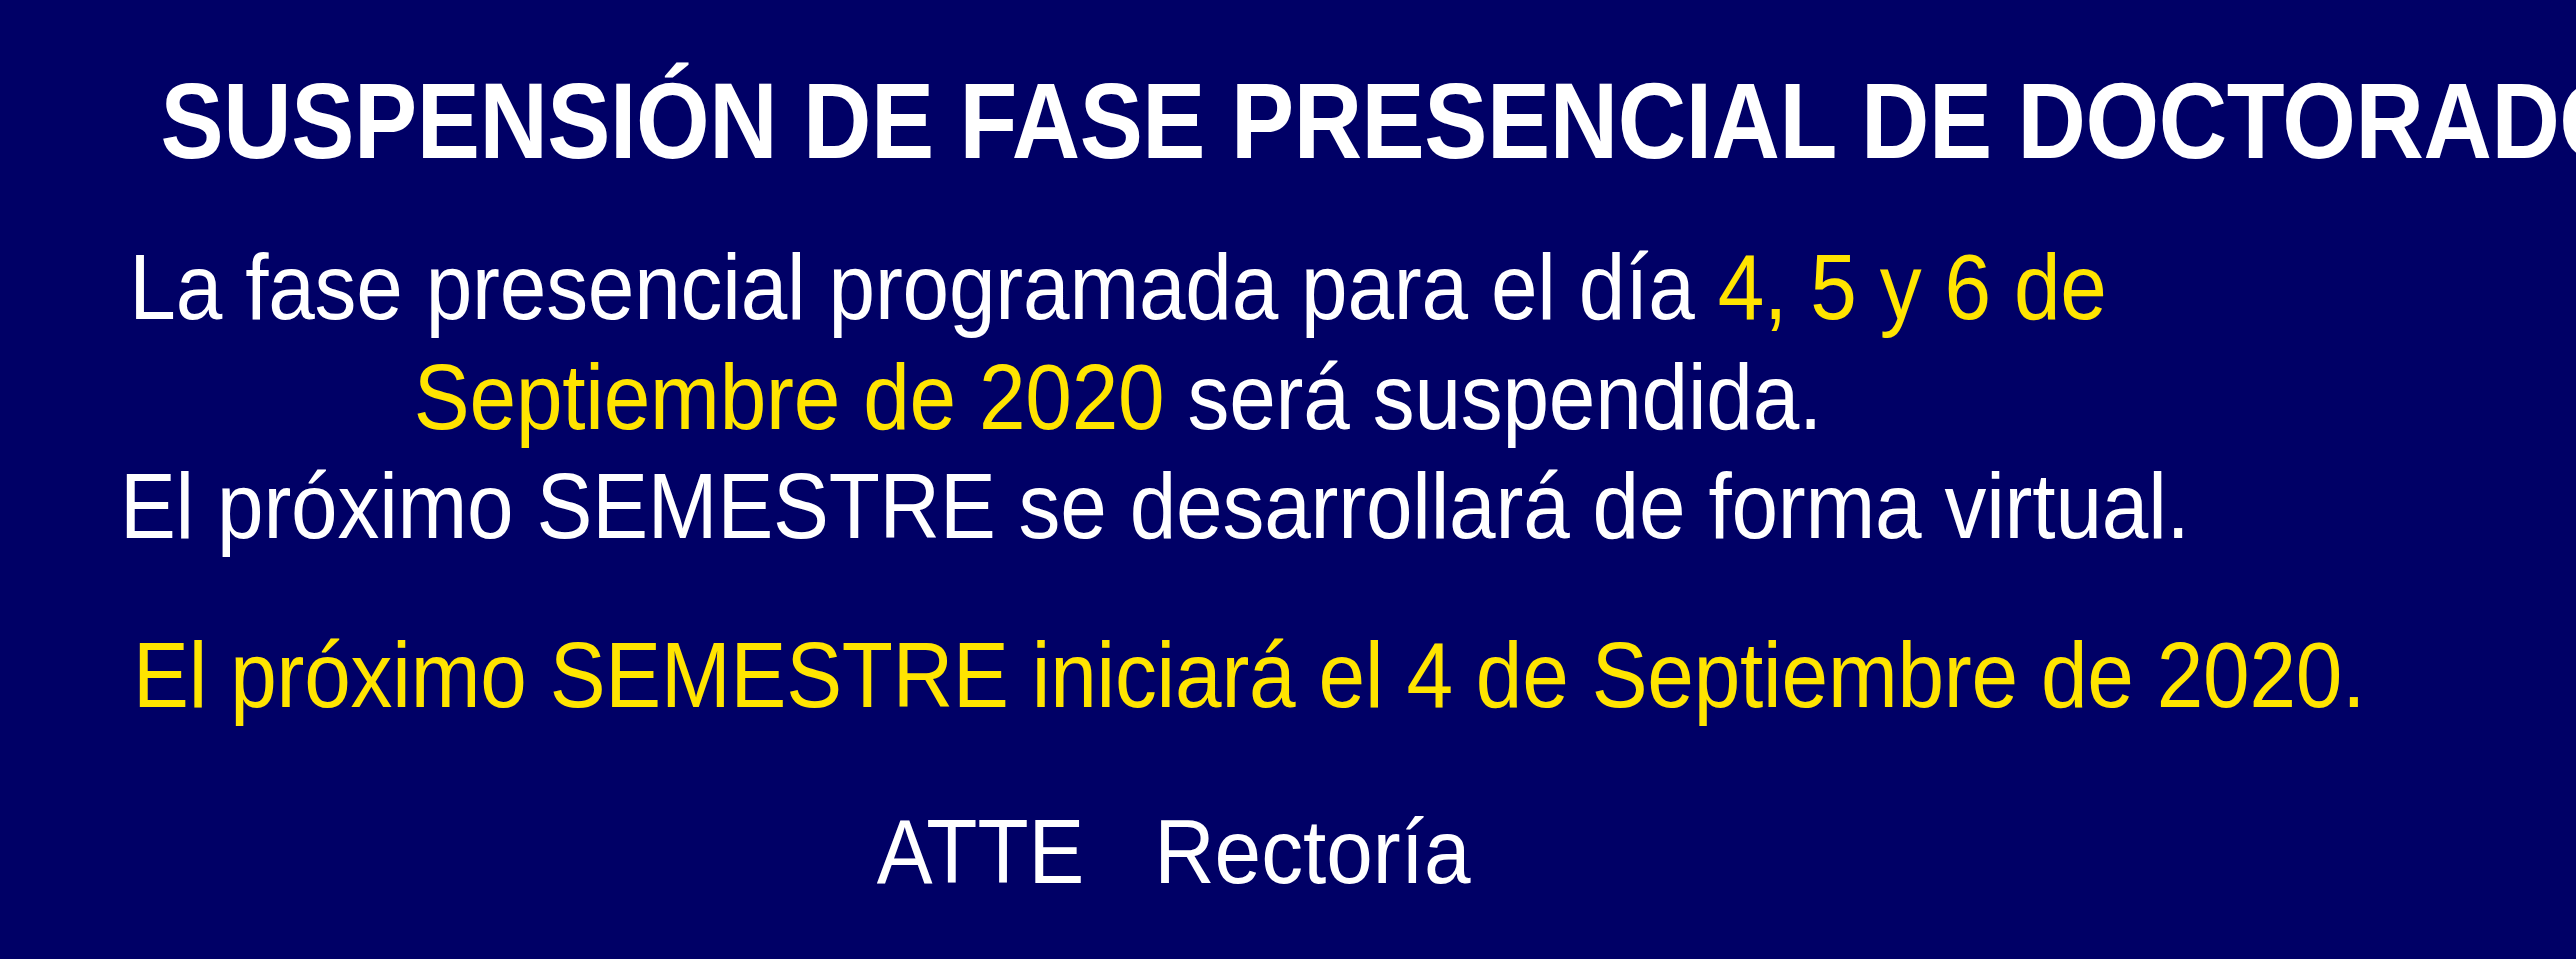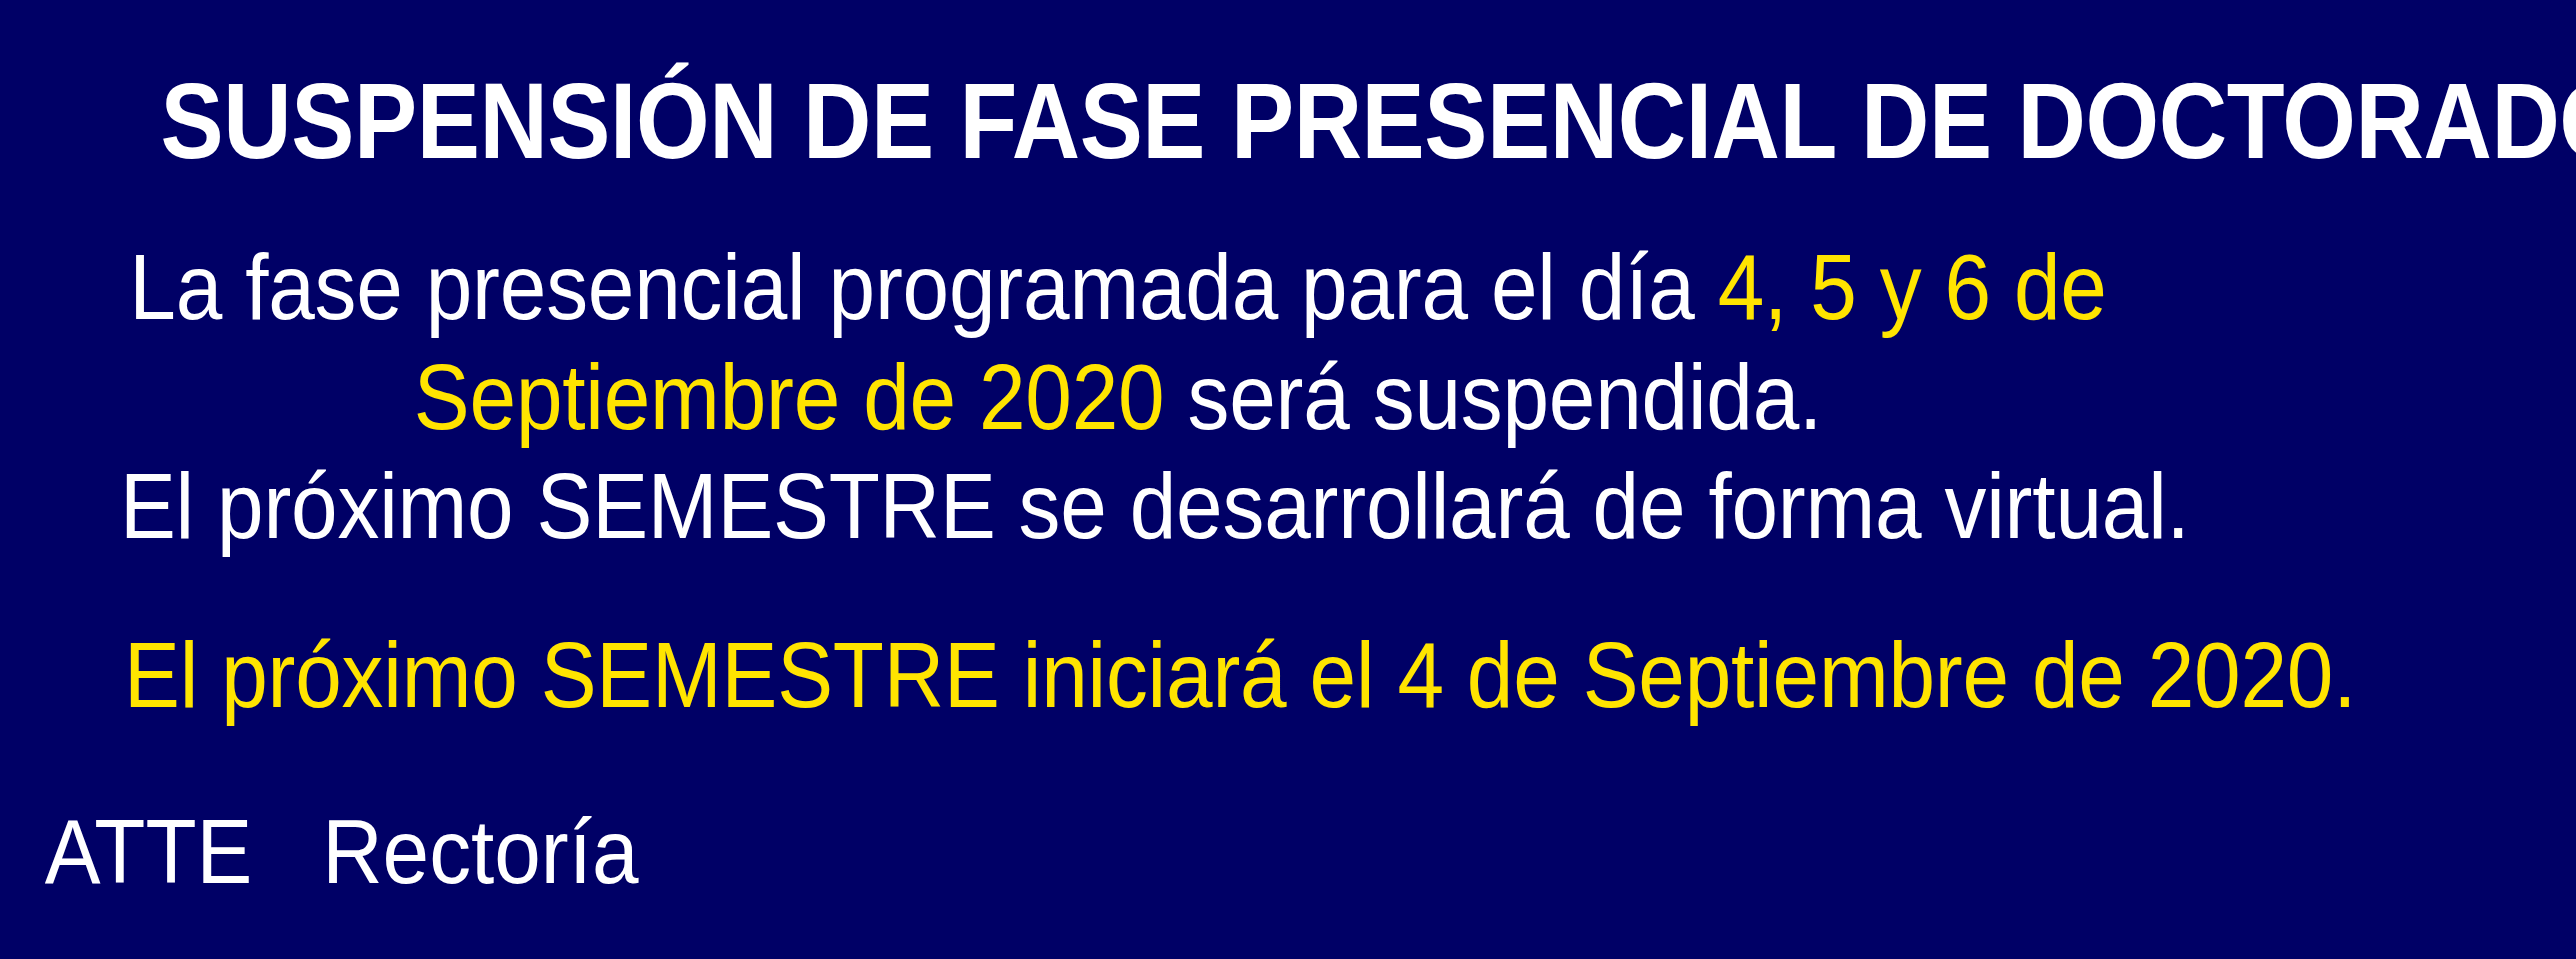--- a/index.html
+++ b/index.html
@@ -64,21 +64,21 @@
     transform-origin: center center;
   }
 
   
   .hl { color: #ffe400; }
 
   
   .announce-row {
     position: absolute;
     top: 629px;
-    left: 0;
+    left: 9px;
     width: 2124px;
     text-align: center;
     padding-right: 244px;
     box-sizing: border-box;
   }
   .announce {
     display: inline-block;
     font-size: 93px;
     line-height: 1.0;
     font-weight: normal;
@@ -88,21 +88,21 @@
     transform: scaleX(0.90);
     transform-origin: center center;
   }
 
   
   .sign-row {
     position: absolute;
     top: 807px;
     left: 0;
     width: 2576px;
-    text-align: left;
+    text-align: center;
     padding-right: 274px;
     box-sizing: border-box;
   }
   .sign {
     display: inline-block;
     font-size: 90px;
     line-height: 1.0;
     font-weight: normal;
     color: #ffffff;
     white-space: pre;

